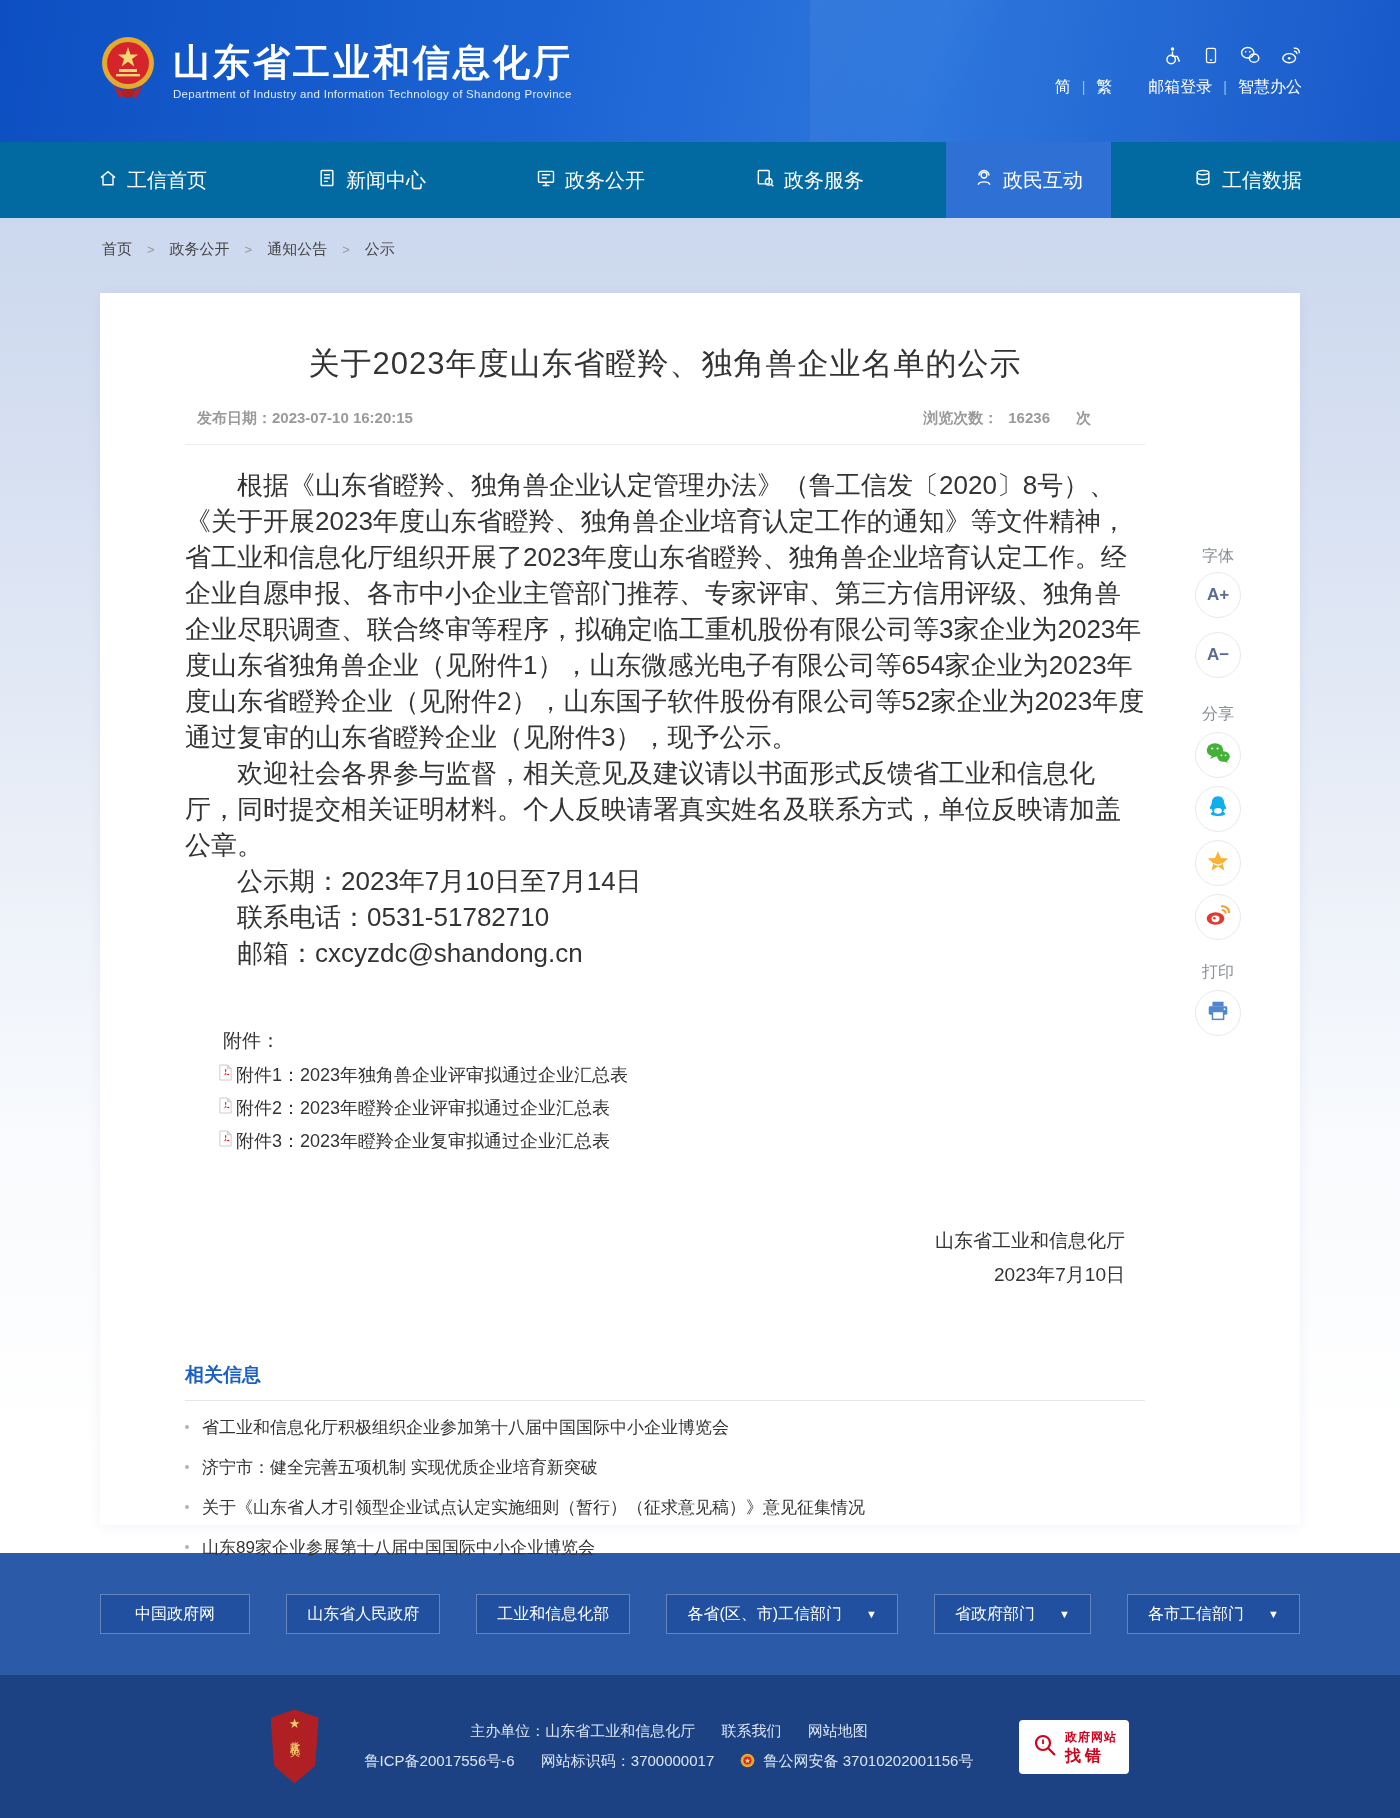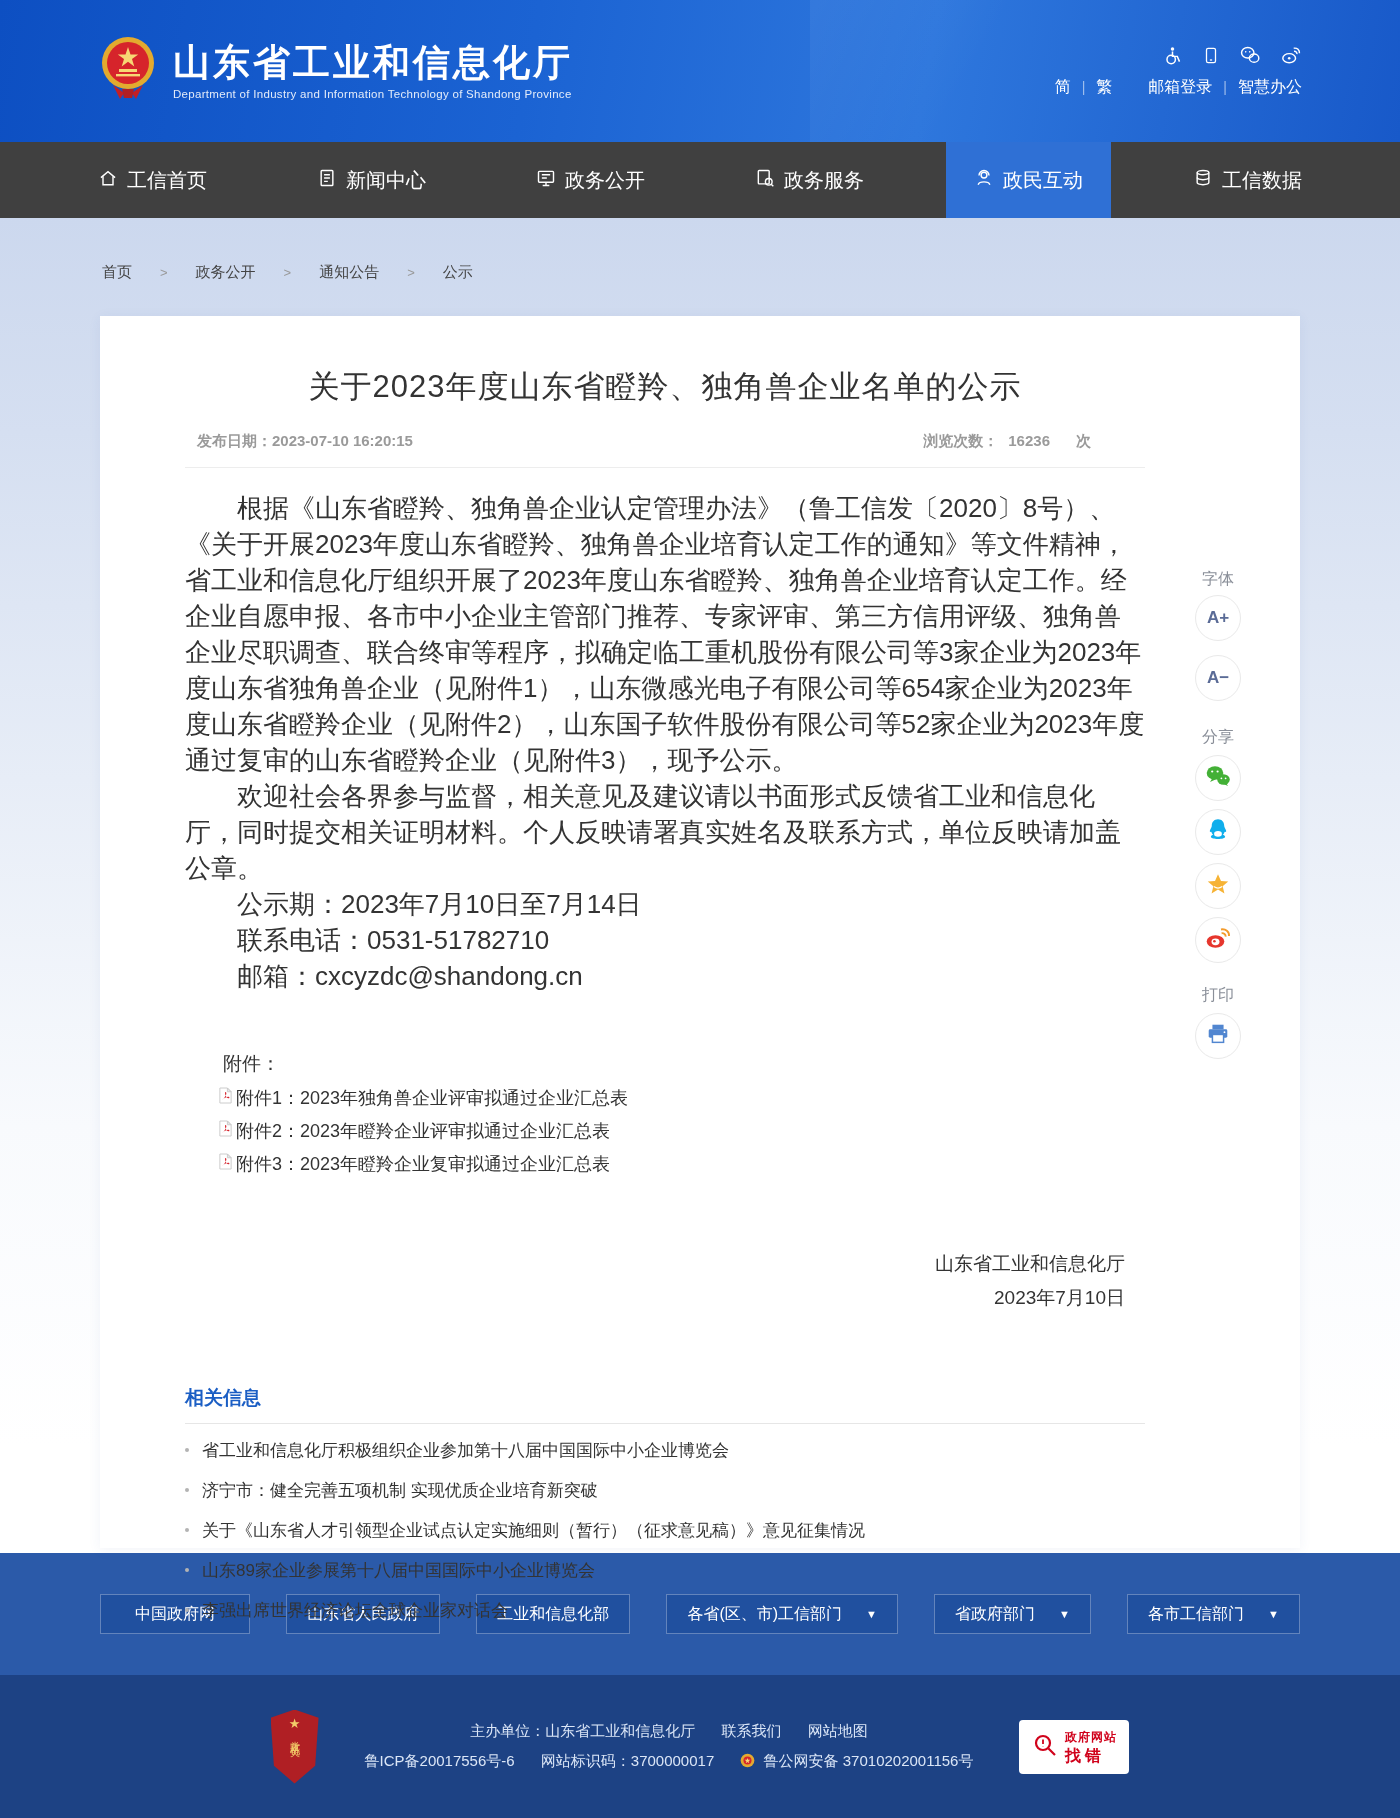--- a/index.html
+++ b/index.html
@@ -20,29 +20,29 @@
   .search-box input::placeholder{color:rgba(255,255,255,.92);}
   .search-btn{width:34px;height:34px;border-radius:50%;background:rgba(255,255,255,.16);display:flex;align-items:center;justify-content:center;cursor:pointer;border:none;}
   .header-right{margin-left:auto;display:flex;flex-direction:column;align-items:flex-end;gap:11px;}
   .quick-icons{display:flex;gap:19px;align-items:center;}
   .quick-icons .qi{cursor:pointer;display:flex;align-items:center;}
   .quick-links{display:flex;align-items:center;gap:11px;color:#fff;font-size:16px;white-space:nowrap;}
   .quick-links .sep{color:rgba(255,255,255,.55);font-size:14px;}
   .quick-links span[data-interactable="true"]{cursor:pointer;}
 
   
-  .main-nav{height:76px;background:#404040;display:flex;justify-content:space-between;align-items:stretch;
+  .main-nav{height:76px;background:#0369a1;display:flex;justify-content:space-between;align-items:stretch;
     padding:0 70px;box-sizing:border-box;}
   .nav-item{display:flex;align-items:center;gap:9px;color:#fff;font-size:20px;padding:0 28px;cursor:pointer;white-space:nowrap;}
   .nav-item.active{background:#2f70d5;}
 
   
   .content{height:1335px;box-sizing:border-box;
     background:linear-gradient(180deg,#ccd8ee 0%,#d5dff1 16%,#e7edf7 42%,#f8fafd 68%,#ffffff 92%);}
-  .breadcrumb{margin:0 0 0 102px;padding-top:43px;height:22px;display:flex;align-items:center;gap:28px;
+  .breadcrumb{margin:0 0 0 102px;padding-top:20px;height:22px;display:flex;align-items:center;gap:15px;
     font-size:15px;color:#444;}
   .breadcrumb .crumb{cursor:pointer;}
   .breadcrumb .crumb.current{cursor:default;}
   .crumb-sep{color:#999;font-size:13px;}
 
   .card{width:1200px;height:1232px;background:#fff;margin:33px 0 0 100px;box-sizing:border-box;
     padding-top:50px;position:relative;box-shadow:0 2px 12px rgba(60,90,160,.07);}
   .article{width:960px;margin-left:85px;}
   .a-title{text-align:center;font-size:31px;line-height:42px;font-weight:normal;color:#333;letter-spacing:1px;margin:0;}
   .a-meta{margin-top:24px;display:flex;justify-content:space-between;align-items:center;color:#9a9a9a;font-size:15px;
@@ -304,24 +304,20 @@
               <span data-interactable="false">济宁市：健全完善五项机制 实现优质企业培育新突破</span>
             </div>
             <div class="related-item" data-interactable="true">
               <span class="dot" data-interactable="false"></span>
               <span data-interactable="false">关于《山东省人才引领型企业试点认定实施细则（暂行）（征求意见稿）》意见征集情况</span>
             </div>
             <div class="related-item" data-interactable="true">
               <span class="dot" data-interactable="false"></span>
               <span data-interactable="false">山东89家企业参展第十八届中国国际中小企业博览会</span>
             </div>
-            <div class="related-item" data-interactable="true">
-              <span class="dot" data-interactable="false"></span>
-              <span data-interactable="false">李强出席世界经济论坛全球企业家对话会</span>
-            </div>
           </div>
         </div>
       </div>
 
       <aside class="tools" data-interactable="false">
         <div class="tool-label" data-interactable="false">字体</div>
         <div class="tool-circle mt8" data-interactable="true">
           <span class="font-btn" data-interactable="false">A+</span>
         </div>
         <div class="tool-circle mt14" data-interactable="true">

